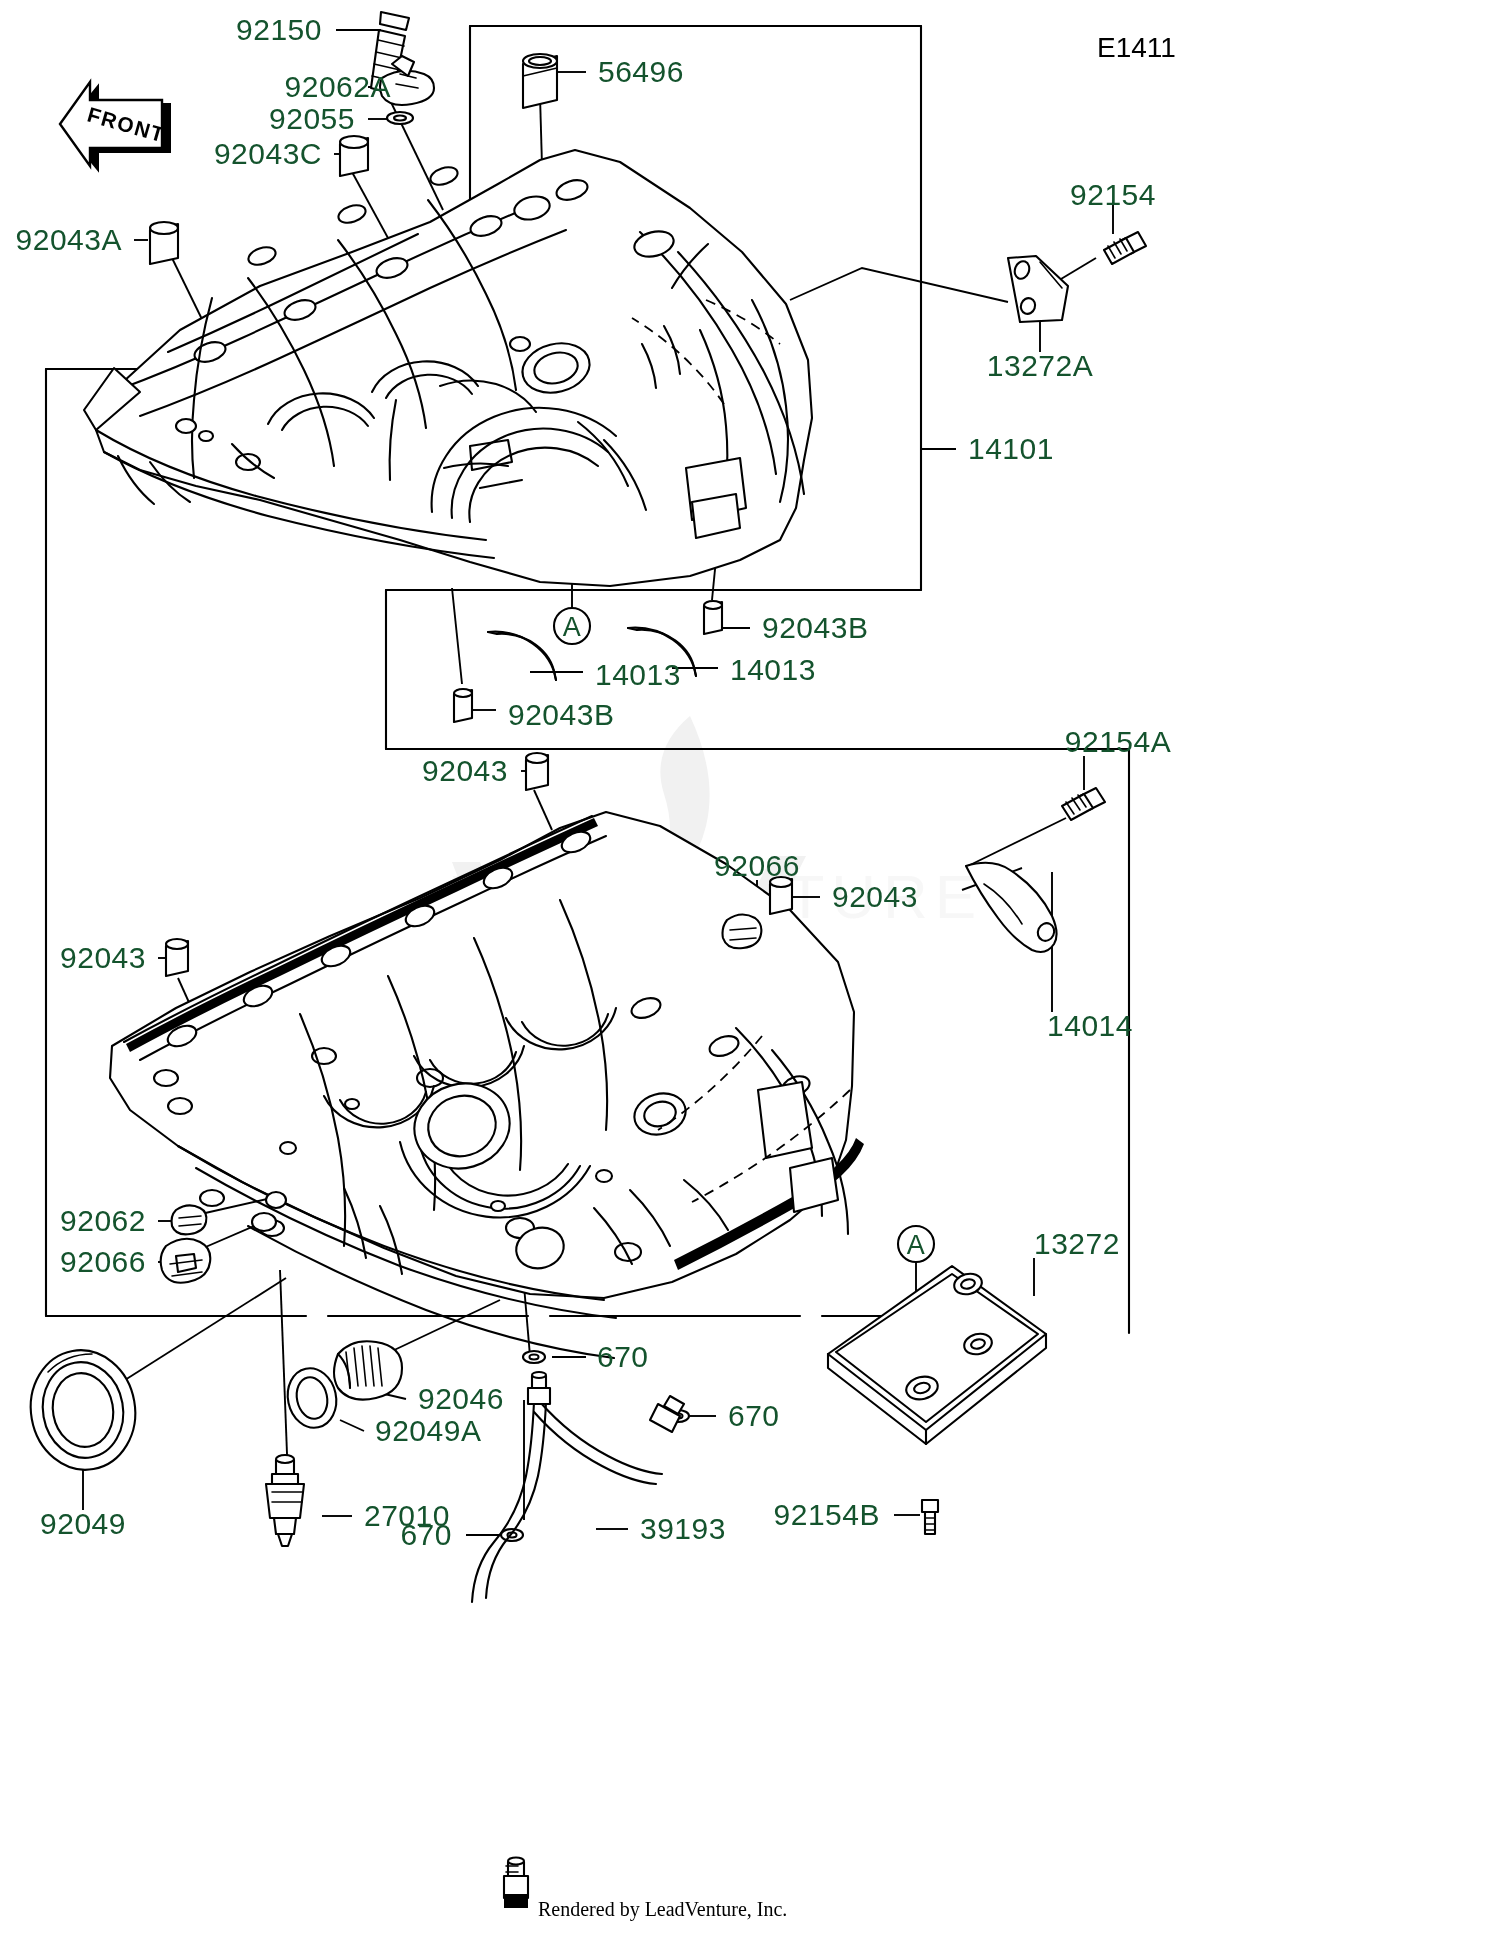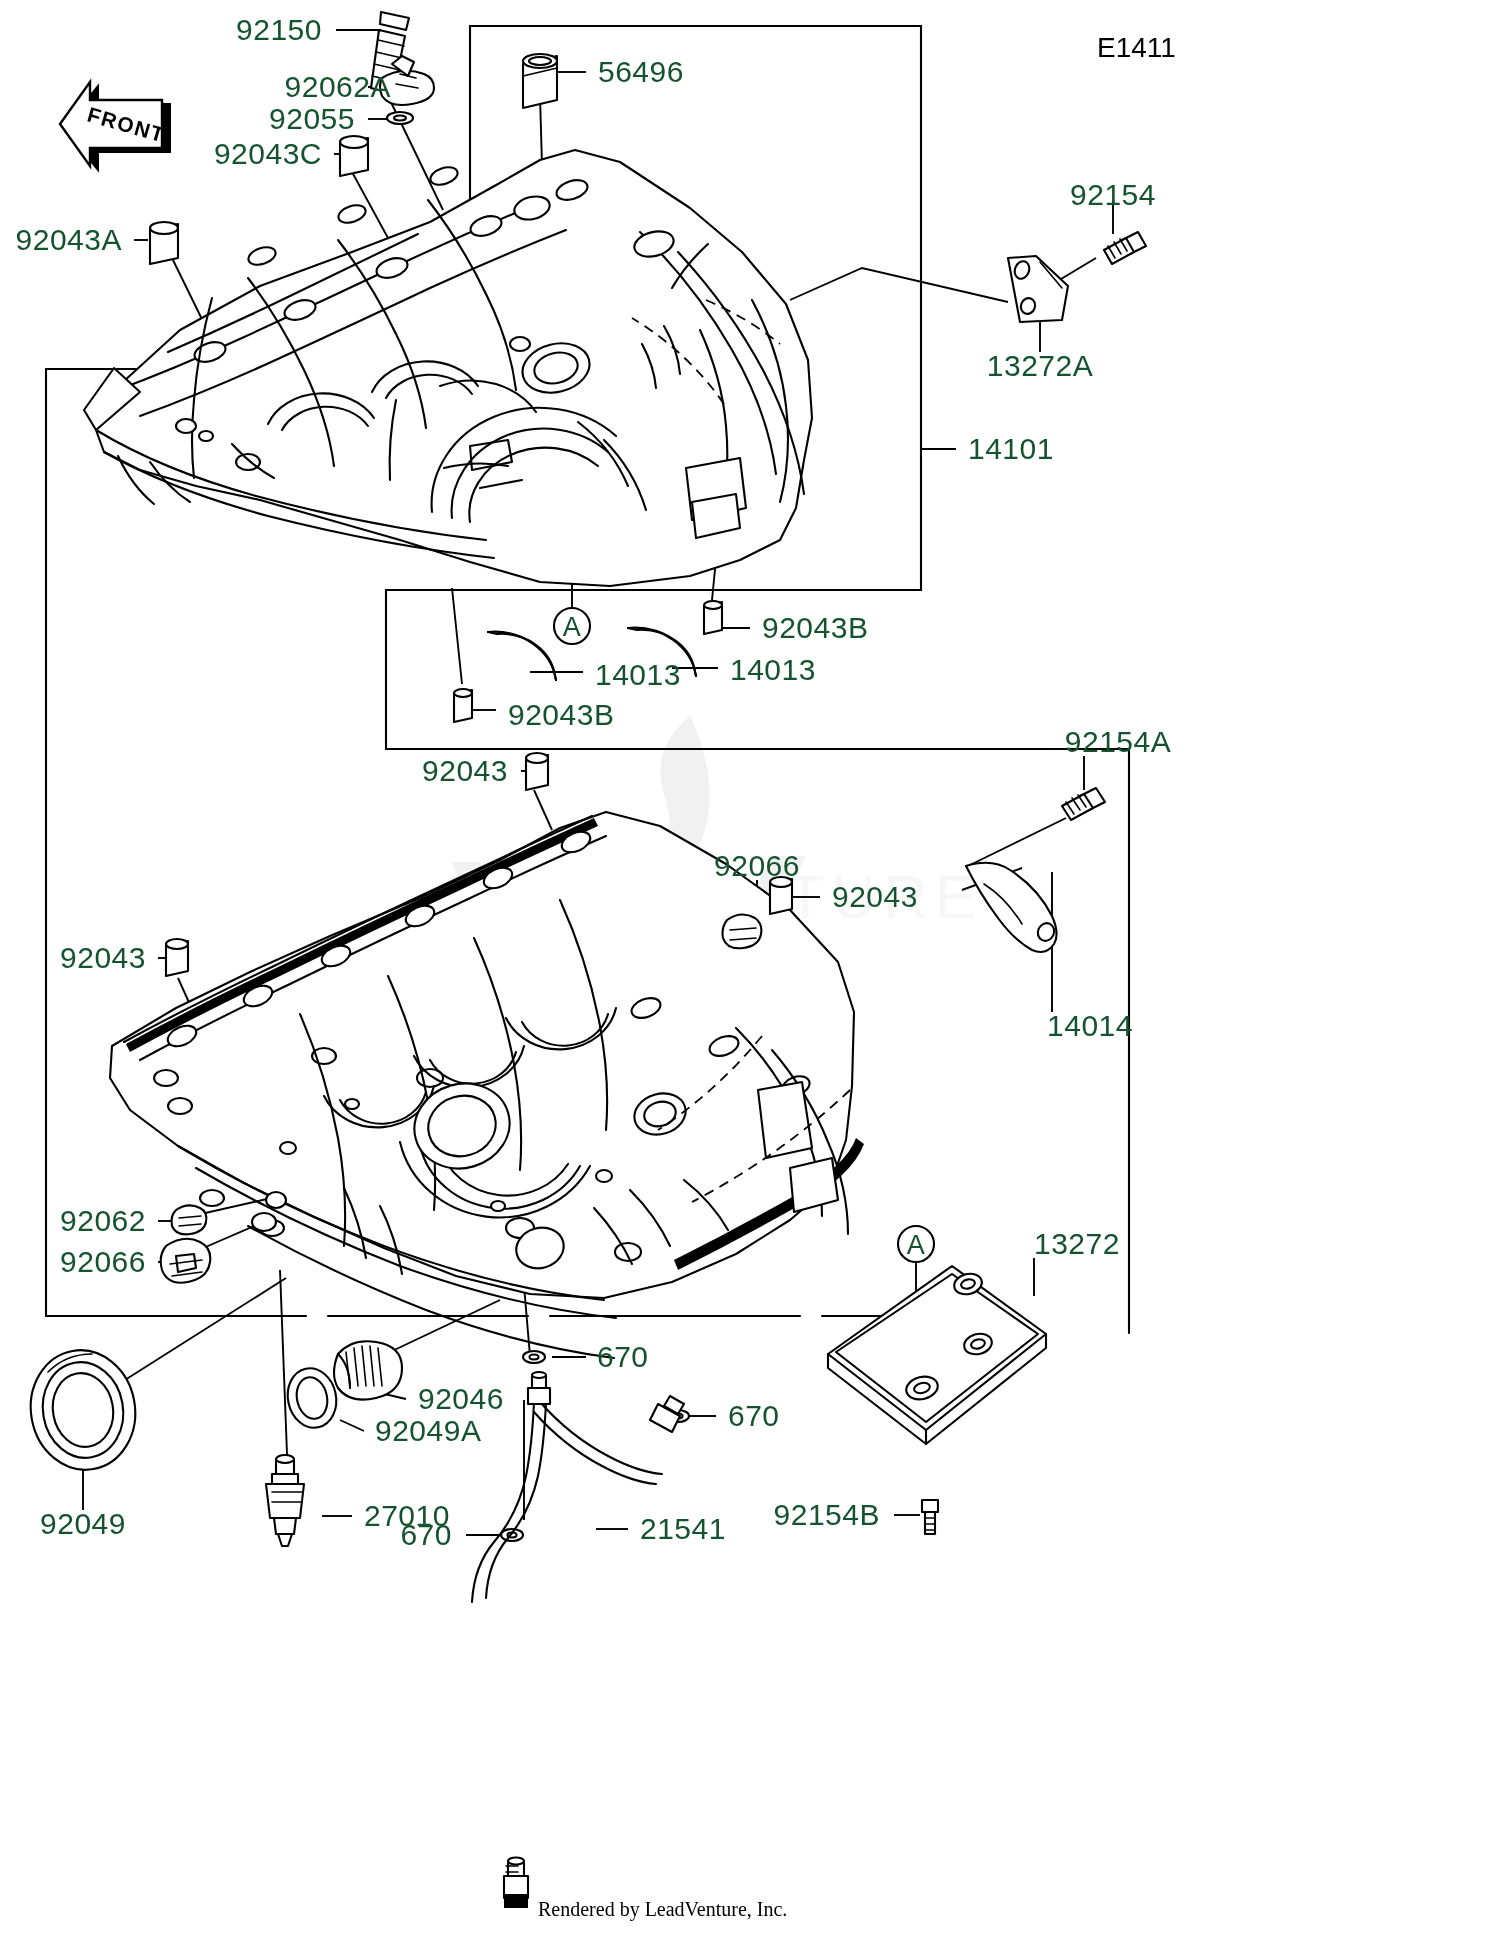--- a/index.html
+++ b/index.html
@@ -585,18 +585,18 @@
       <div class="lbl l" style="left: 1034px; top: 1244px;">13272</div>
       <div class="lbl r" style="left: 146px; top: 1262px;">92066</div>
       <div class="lbl l" style="left: 597px; top: 1357px;">670</div>
       <div class="lbl l" style="left: 418px; top: 1399px;">92046</div>
       <div class="lbl l" style="left: 728px; top: 1416px;">670</div>
       <div class="lbl l" style="left: 375px; top: 1431px;">92049A</div>
       <div class="lbl l" style="left: 364px; top: 1516px;">27010</div>
       <div class="lbl c" style="left: 83px; top: 1524px;">92049</div>
       <div class="lbl r" style="left: 880px; top: 1515px;">92154B</div>
       <div class="lbl r" style="left: 452px; top: 1535px;">670</div>
-      <div class="lbl l" style="left: 640px; top: 1529px;">21541</div>
+      <div class="lbl l" style="left: 640px; top: 1529px;">39193</div>
     </div>
 
   <div class="footer" style="left:538px; top:1898px;">Rendered by LeadVenture, Inc.</div>
 
 </div>
 
 </body></html>

